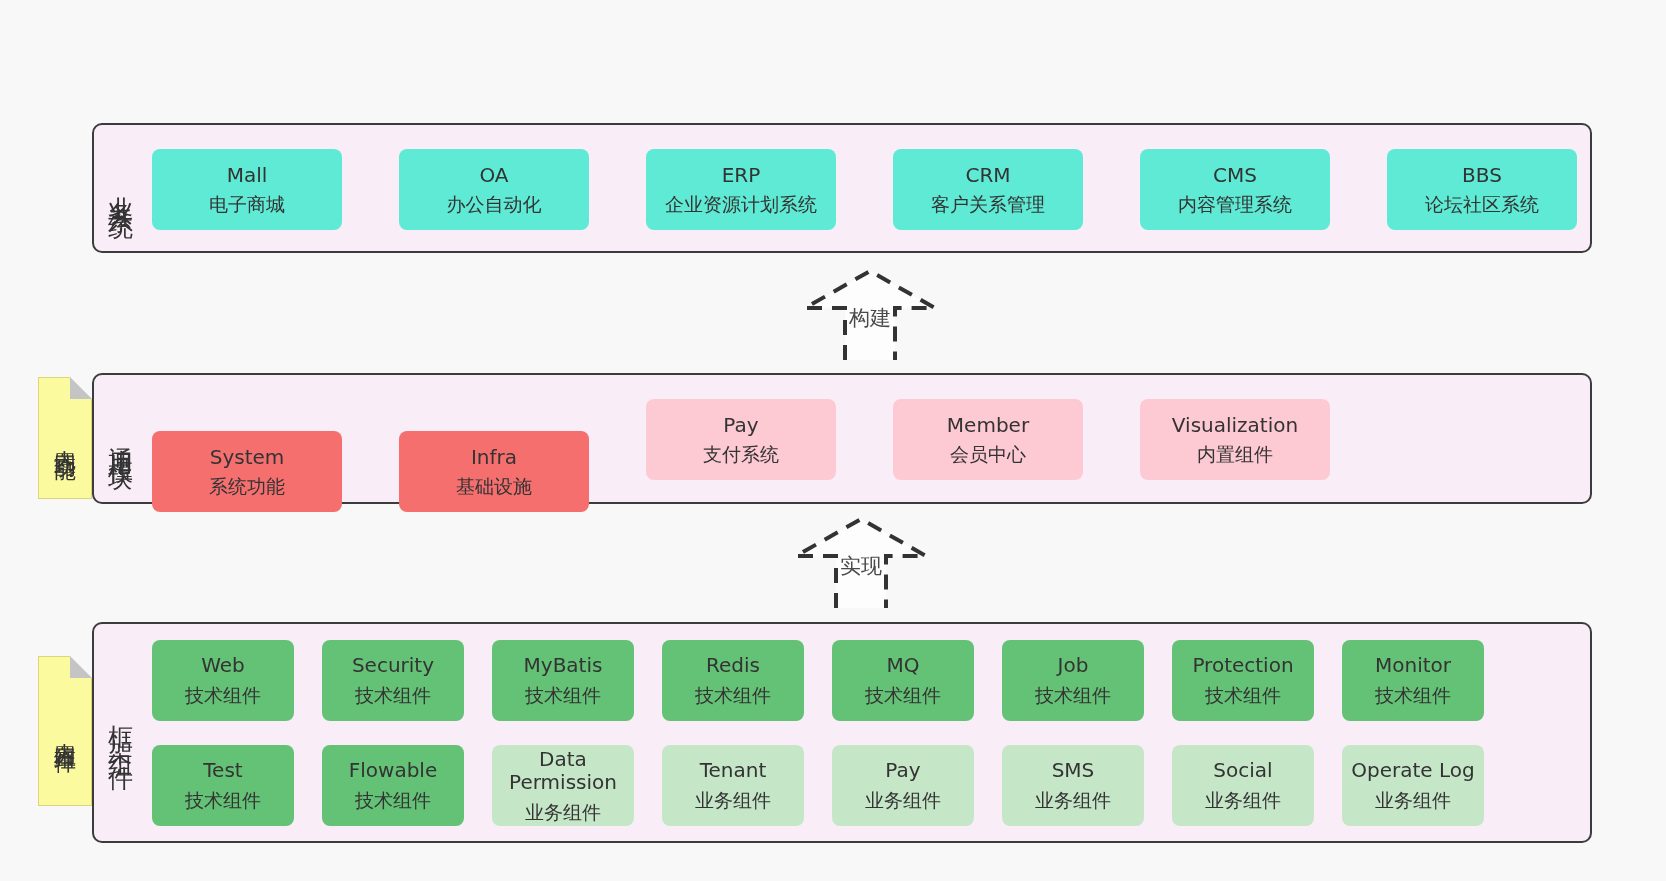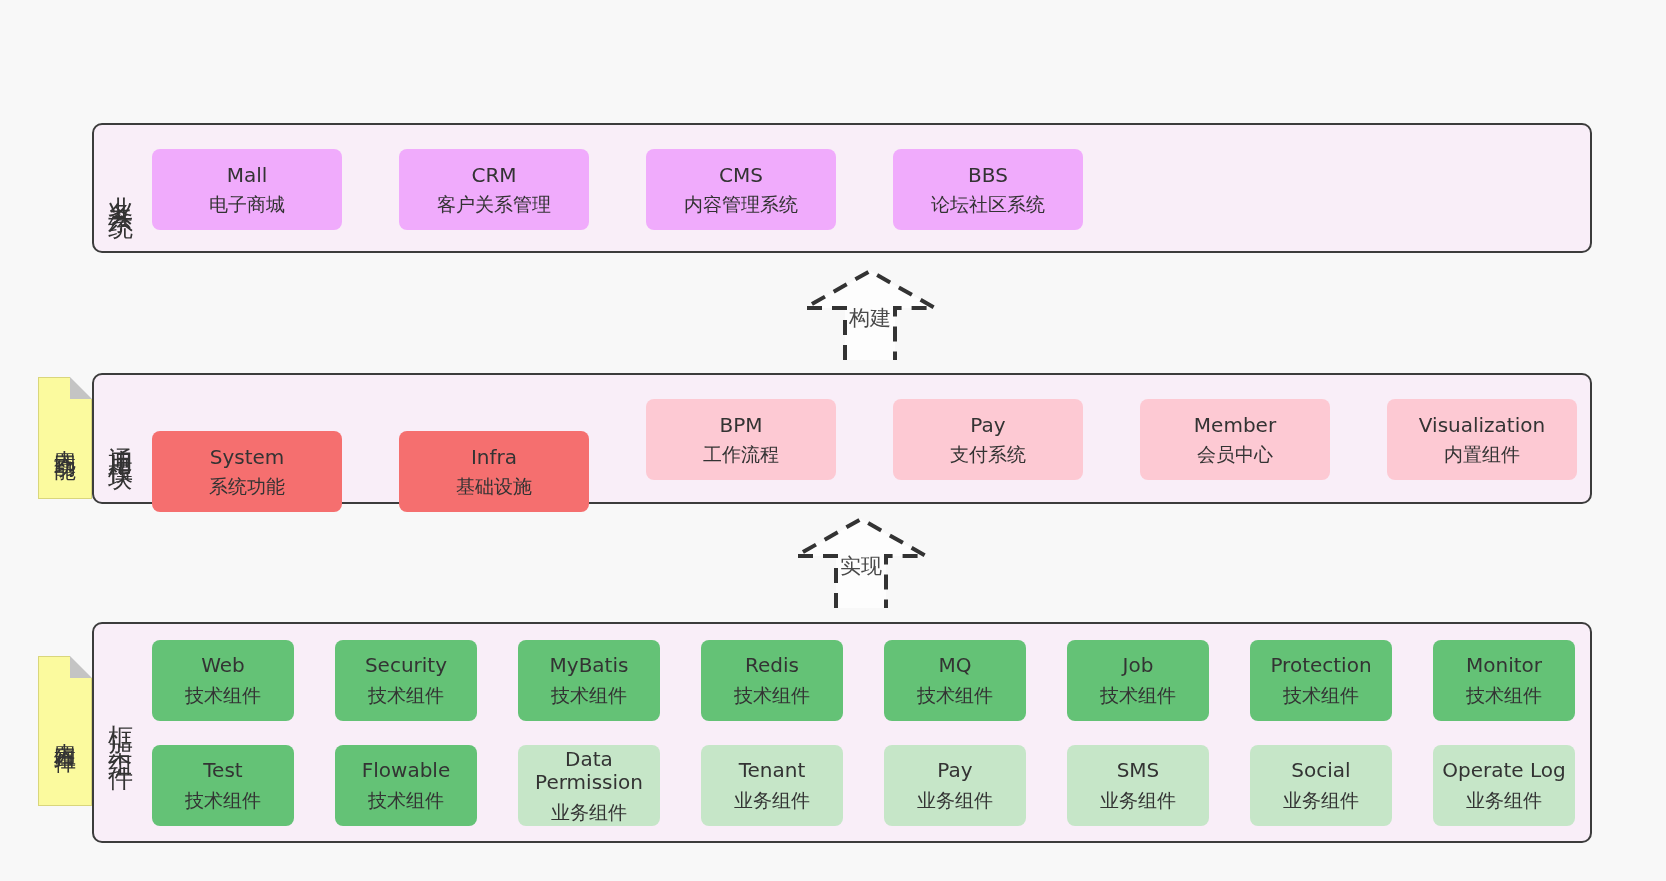--- a/index.html
+++ b/index.html
@@ -27,27 +27,27 @@
   .boxrow{
     position:absolute;left:58px;top:24px;display:flex;gap:57px;
   }
   .box{
     width:190px;height:81px;border-radius:8px;box-sizing:border-box;
     display:flex;flex-direction:column;align-items:center;justify-content:center;
     text-align:center;padding:2px 6px;
   }
   .box .en{font-size:20px;line-height:1.2;}
   .box .zh{font-size:19px;line-height:1.2;margin-top:6px;}
-  .blue{background:#f0abfc;}
+  .blue{background:#5eead4;}
   .red{background:#f56f6f;margin-top:32px;}
   .pink{background:#fdc9d3;}
   .gdark{background:#64c276;}
   .glight{background:#c6e6c8;}
   .crow{
-    position:absolute;left:58px;display:flex;gap:41px;
+    position:absolute;left:58px;display:flex;gap:28px;
   }
   #comp-row-1{top:16px;}
   #comp-row-2{top:121px;}
   .cbox{
     width:142px;height:81px;border-radius:8px;box-sizing:border-box;
     display:flex;flex-direction:column;align-items:center;justify-content:center;
     text-align:center;padding:2px 6px;
   }
   .cbox .en{font-size:20px;line-height:1.15;}
   .cbox .zh{font-size:19px;line-height:1.15;margin-top:8px;}
@@ -83,20 +83,28 @@
 <body>
 
 <div class="panel" id="panel-business">
   <div class="vlabel">业务系统</div>
   <div class="boxrow">
     <div class="box blue">
       <span class="en">Mall</span>
       <span class="zh">电子商城</span>
     </div>
     <div class="box blue">
+      <span class="en">OA</span>
+      <span class="zh">办公自动化</span>
+    </div>
+    <div class="box blue">
+      <span class="en">ERP</span>
+      <span class="zh">企业资源计划系统</span>
+    </div>
+    <div class="box blue">
       <span class="en">CRM</span>
       <span class="zh">客户关系管理</span>
     </div>
     <div class="box blue">
       <span class="en">CMS</span>
       <span class="zh">内容管理系统</span>
     </div>
     <div class="box blue">
       <span class="en">BBS</span>
       <span class="zh">论坛社区系统</span>
@@ -120,24 +128,20 @@
   <div class="boxrow">
     <div class="box red">
       <span class="en">System</span>
       <span class="zh">系统功能</span>
     </div>
     <div class="box red">
       <span class="en">Infra</span>
       <span class="zh">基础设施</span>
     </div>
     <div class="box pink">
-      <span class="en">BPM</span>
-      <span class="zh">工作流程</span>
-    </div>
-    <div class="box pink">
       <span class="en">Pay</span>
       <span class="zh">支付系统</span>
     </div>
     <div class="box pink">
       <span class="en">Member</span>
       <span class="zh">会员中心</span>
     </div>
     <div class="box pink">
       <span class="en">Visualization</span>
       <span class="zh">内置组件</span>

